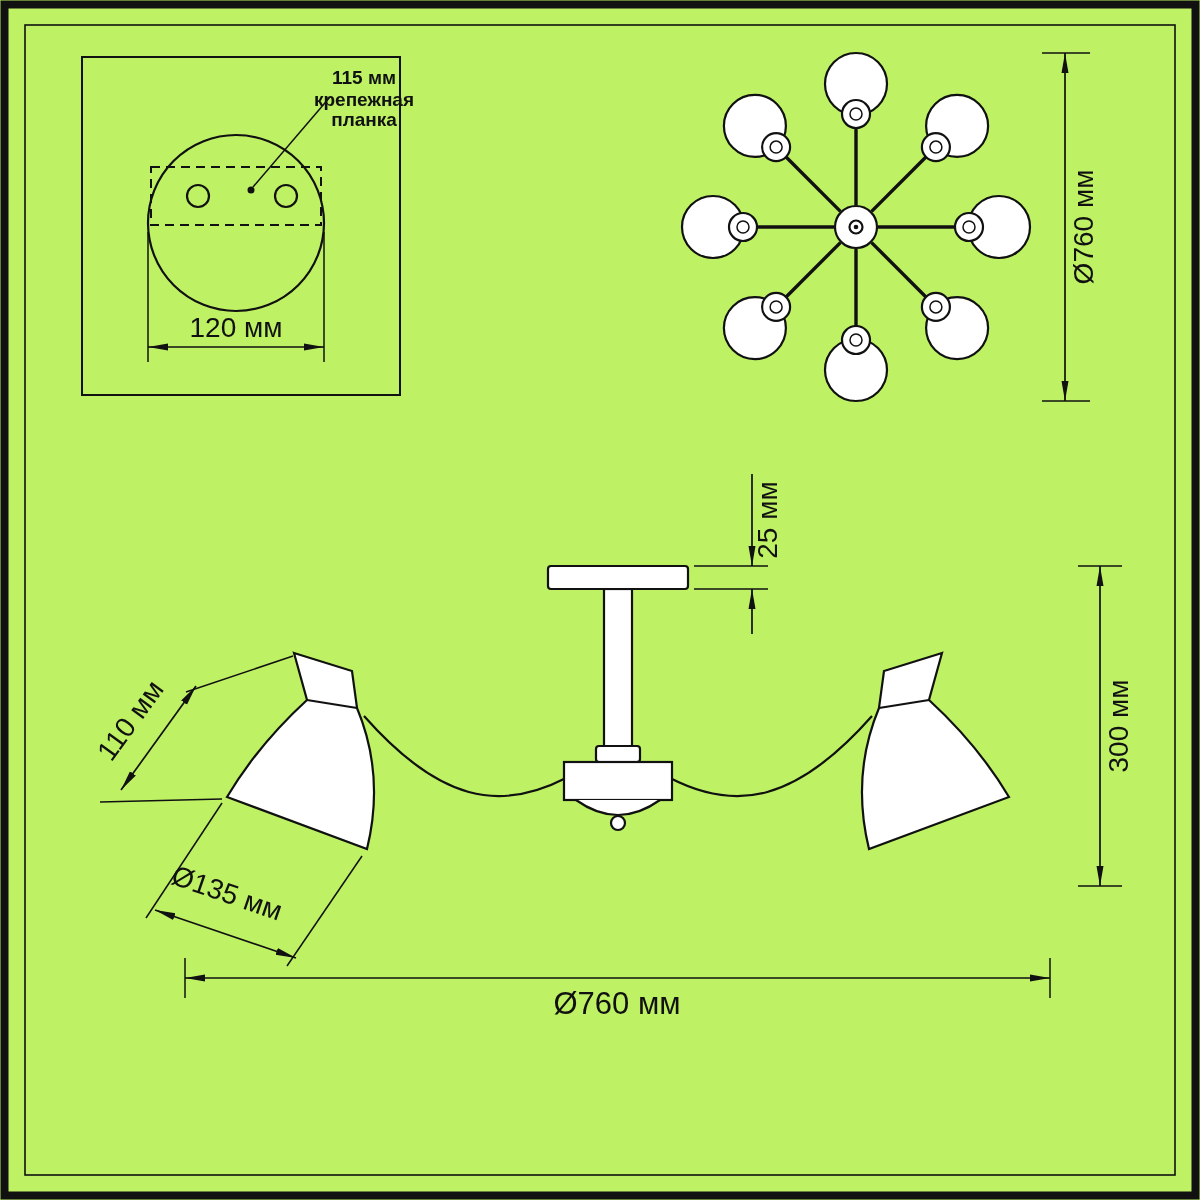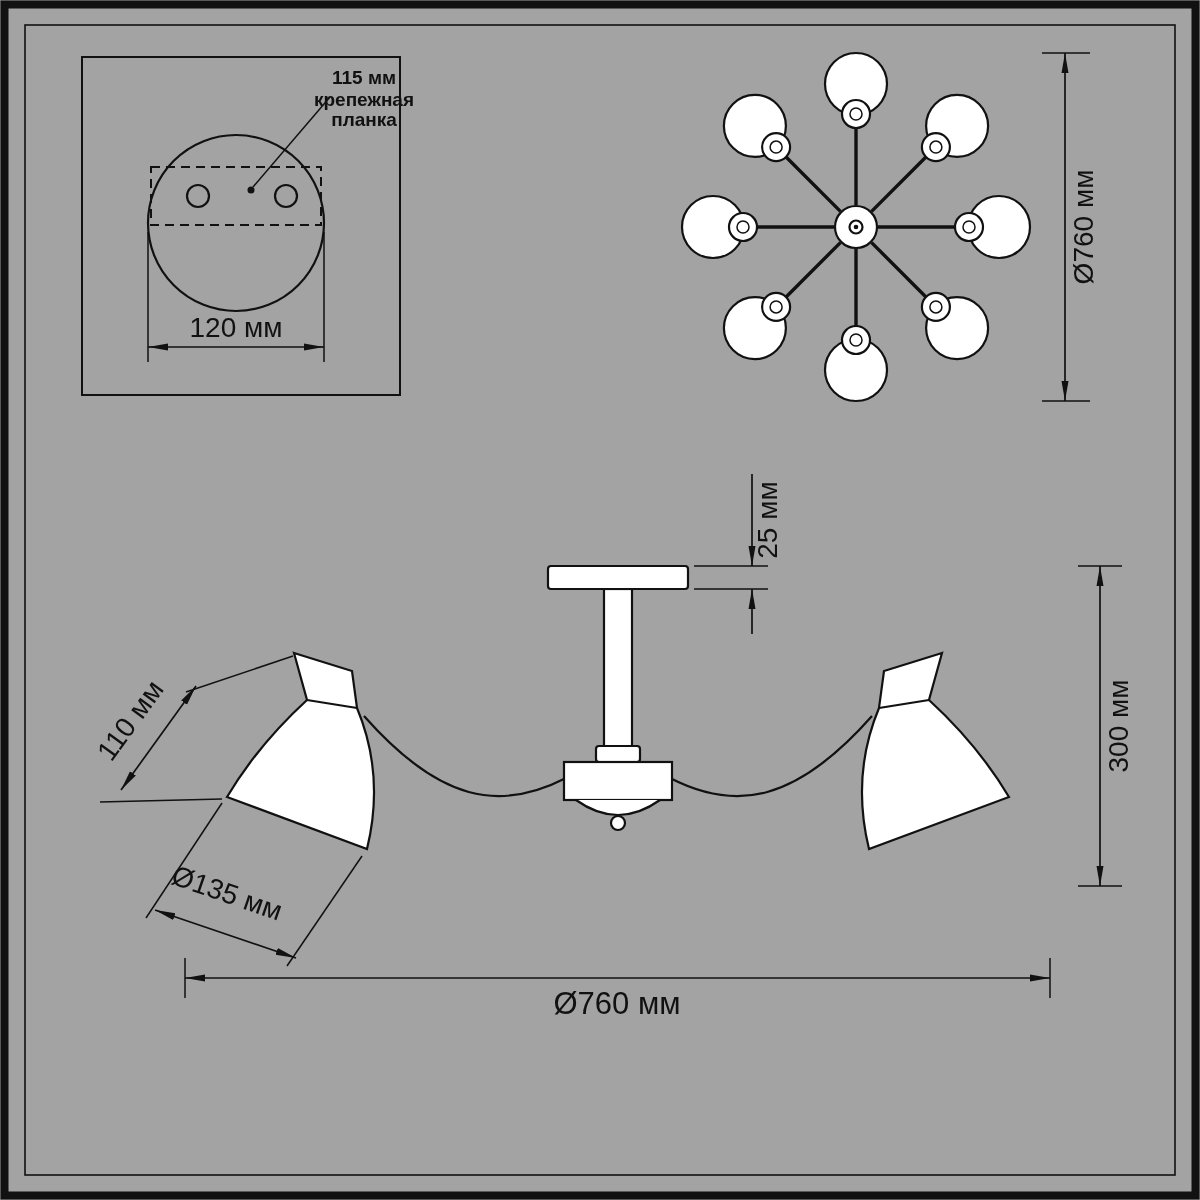--- a/index.html
+++ b/index.html
@@ -1,19 +1,19 @@
 <!DOCTYPE html>
 <html><head>
 <meta charset="utf-8">
 <style>
   html,body{margin:0;padding:0;background:#e9e9e9;}
   .page{
     position:relative;
     width:1200px;height:1200px;
-    background:#a3a3a3;
+    background:#bef264;
     font-family:"Liberation Sans","DejaVu Sans",sans-serif;
   }
   svg{display:block;width:1200px;height:1200px;}
   .ln{stroke:#111;fill:none;stroke-width:2.2;}
   .thick{stroke:#111;fill:none;stroke-width:3.4;}
   .fillw{fill:#ffffff;stroke:#111;stroke-width:2.2;}
   .dashed{stroke:#111;fill:none;stroke-width:2;stroke-dasharray:9 6;}
   .dim{stroke:#111;fill:none;stroke-width:1.7;}
   .ext{stroke:#111;fill:none;stroke-width:1.5;}
   text{fill:#111;font-family:"Liberation Sans","DejaVu Sans",sans-serif;}

